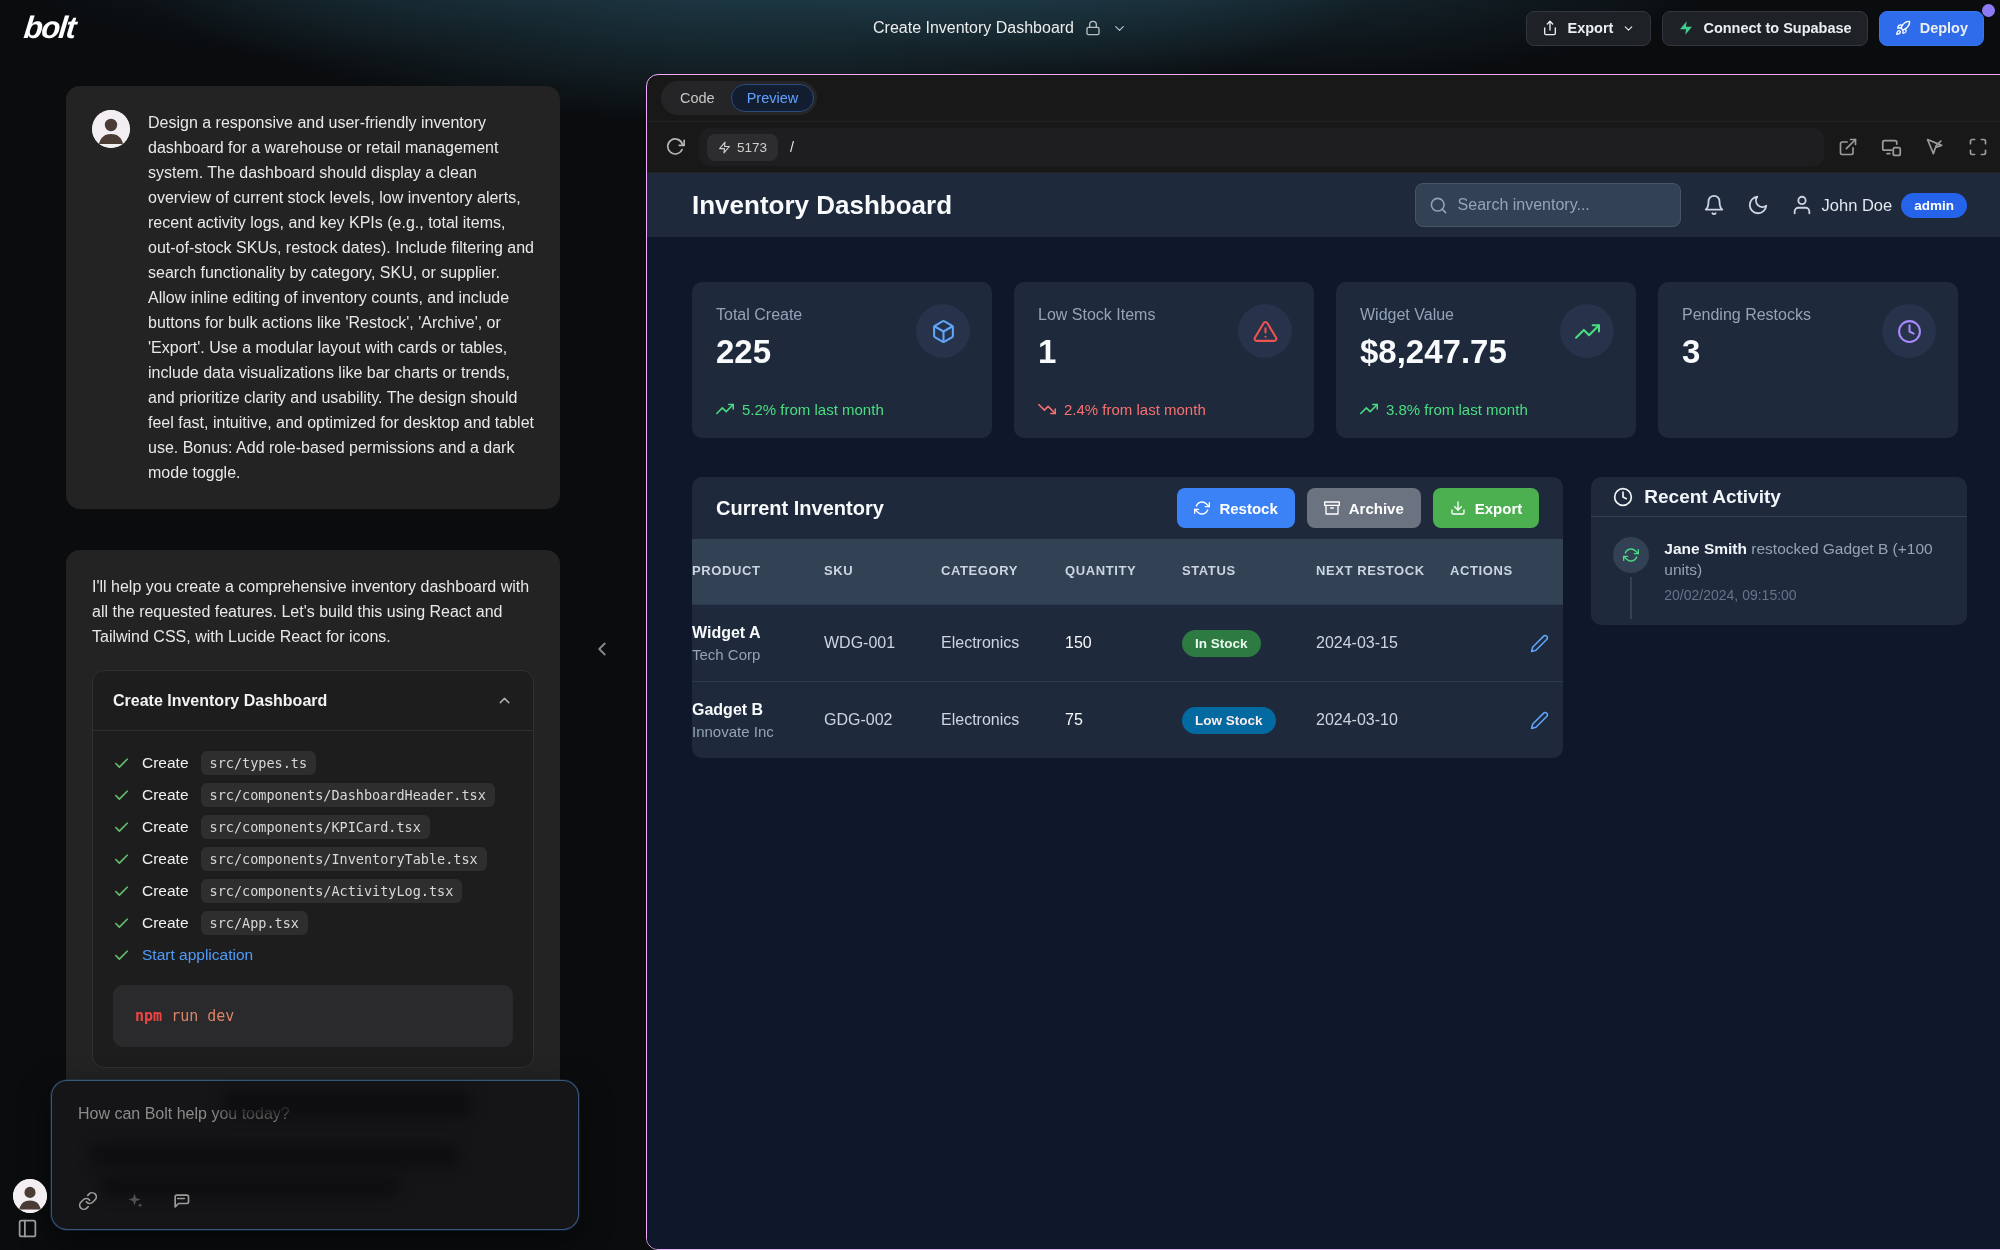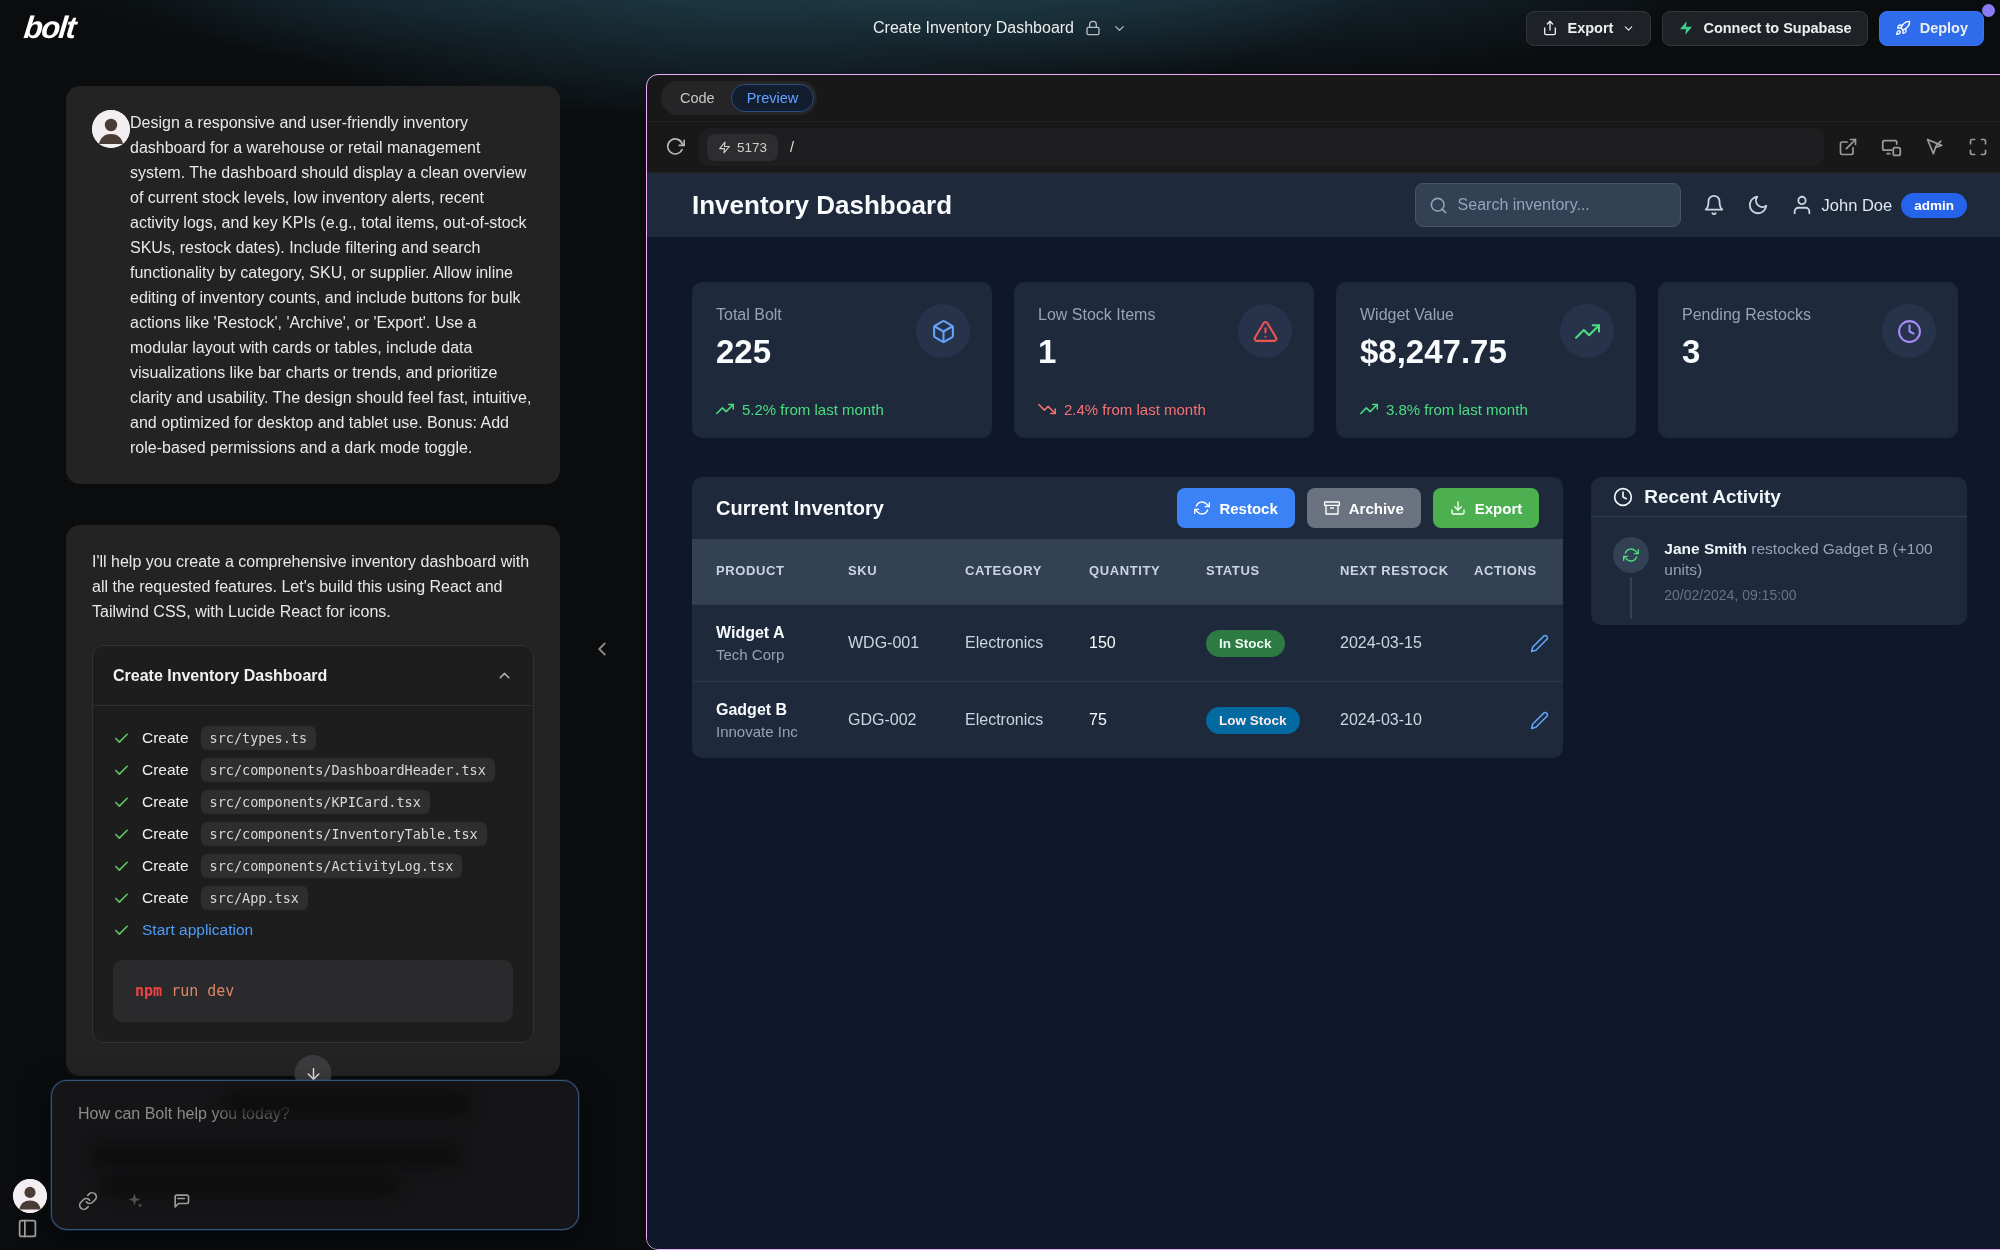--- a/index.html
+++ b/index.html
@@ -25,21 +25,21 @@
   .tb-center { position:absolute; left:50%; transform:translateX(-50%); display:flex; align-items:center; gap:11px; color:#ececec; font-size:16px; }
   .tb-center .lk { color:#b9bec4; }
   .tb-right { margin-left:auto; display:flex; align-items:center; gap:11px; }
   .tb-btn { height:35px; display:inline-flex; align-items:center; gap:9px; background:#1e2227; border:1px solid #32373d; border-radius:8px; color:#eceff1; font-size:14.5px; font-weight:600; padding:0 15px; cursor:pointer; }
   .tb-btn.deploy { background:#2e6ceb; border-color:#3a74ee; }
   .notif-dot { position:absolute; top:4px; right:5px; width:13px; height:13px; border-radius:50%; background:#8b7cf6; }
 
   
   .chat { position:absolute; left:66px; top:86px; width:494px; z-index:10; }
   .card { background:#232323; border-radius:14px; }
-  .user-card { padding:24px 26px; display:flex; gap:0; }
+  .user-card { padding:24px 26px; display:flex; gap:18px; }
   .avatar { width:38px; height:38px; border-radius:50%; background:#f3eef2; flex:none; display:flex; align-items:center; justify-content:center; overflow:hidden; }
   .prompt { font-size:16px; line-height:25px; color:#e8e8e8; }
   .ai-card { margin-top:41px; padding:24px 26px 20px; position:relative; height:551px; }
   .intro { font-size:16px; line-height:25px; color:#e8e8e8; }
   .artifact { margin-top:21px; background:#1d1d1d; border:1px solid #313131; border-radius:12px; overflow:hidden; }
   .artifact-hd { height:60px; display:flex; align-items:center; justify-content:space-between; padding:0 20px; border-bottom:1px solid #2e2e2e; }
   .artifact-hd .t { font-size:16px; font-weight:700; color:#f2f2f2; }
   .collapse-btn { color:#aeaeae; background:none; border:none; cursor:pointer; }
   .steps { padding:16px 20px 20px; }
   .step { height:32px; display:flex; align-items:center; gap:12px; font-size:15.5px; color:#f0f0f0; }
@@ -97,21 +97,21 @@
   .trend.up { color:#4ade80; } .trend.down { color:#f87171; }
   .kpi .bubble { position:absolute; top:22px; right:22px; width:54px; height:54px; border-radius:50%; background:#27324b; display:flex; align-items:center; justify-content:center; }
 
   .main-row { display:flex; gap:28px; padding:39px 45px 0; align-items:flex-start; }
   .inv-card { width:916px; background:#1e293b; border-radius:10px; overflow:hidden; }
   .inv-hd { height:62px; display:flex; align-items:center; justify-content:space-between; padding:0 24px; }
   .inv-title { font-size:20px; font-weight:700; color:#f8fafc; }
   .inv-actions { display:flex; gap:12px; }
   .act-btn { height:40px; border:none; border-radius:8px; color:#fff; font-size:15px; font-weight:600; display:inline-flex; align-items:center; gap:9px; padding:0 17px; cursor:pointer; font-family:inherit; }
   .act-btn.restock { background:#3b82f6; } .act-btn.archive { background:#6b7280; } .act-btn.export { background:#4caf50; }
-  .inv-grid { display:grid; grid-template-columns:132px 117px 124px 117px 134px 134px 1fr; align-items:center; padding-left:24px; }
+  .inv-grid { display:grid; grid-template-columns:132px 117px 124px 117px 134px 134px 1fr; align-items:center; }
   .thead { background:#334155; height:65px; }
   .thead .th { font-size:13px; font-weight:700; color:#cbd5e1; letter-spacing:.6px; line-height:1.4; padding-right:10px; }
   .trow { height:77px; border-top:1px solid #2b3950; cursor:default; }
   .trow .c { font-size:16px; color:#cbd5e1; }
   .pname { font-size:16px; font-weight:600; color:#f8fafc; }
   .psup { font-size:15px; color:#94a3b8; margin-top:4px; }
   .qty { color:#f8fafc !important; }
   .badge { display:inline-block; font-size:13.5px; font-weight:600; border-radius:999px; padding:6px 13px; }
   .badge.instock { background:#2d7a43; color:#eafaf0; }
   .badge.lowstock { background:#0369a1; color:#fdecec; }
@@ -412,21 +412,21 @@
               <circle cx="12" cy="7" r="4"></circle>
             </svg>
           <span>John Doe</span>
           <span class="role-badge">admin</span>
         </div>
       </div>
     </div>
 
     <div class="kpis">
       <div class="kpi">
-        <div class="lbl">Total Bolt</div>
+        <div class="lbl">Total Create</div>
         <div class="val">225</div>
         <div class="bubble">
           <svg width="25" height="25" viewBox="0 0 24 24" fill="none" stroke="#60a5fa" stroke-width="2" stroke-linecap="round" stroke-linejoin="round">
               <path d="M21 16V8a2 2 0 0 0-1-1.73l-7-4a2 2 0 0 0-2 0l-7 4A2 2 0 0 0 3 8v8a2 2 0 0 0 1 1.73l7 4a2 2 0 0 0 2 0l7-4A2 2 0 0 0 21 16z"></path>
               <polyline points="3.27 6.96 12 12.01 20.73 6.96"></polyline>
               <line x1="12" y1="22.08" x2="12" y2="12"></line>
             </svg>
         </div>
         <div class="trend up">
           <svg width="18" height="18" viewBox="0 0 24 24" fill="none" stroke="currentColor" stroke-width="2" stroke-linecap="round" stroke-linejoin="round">

